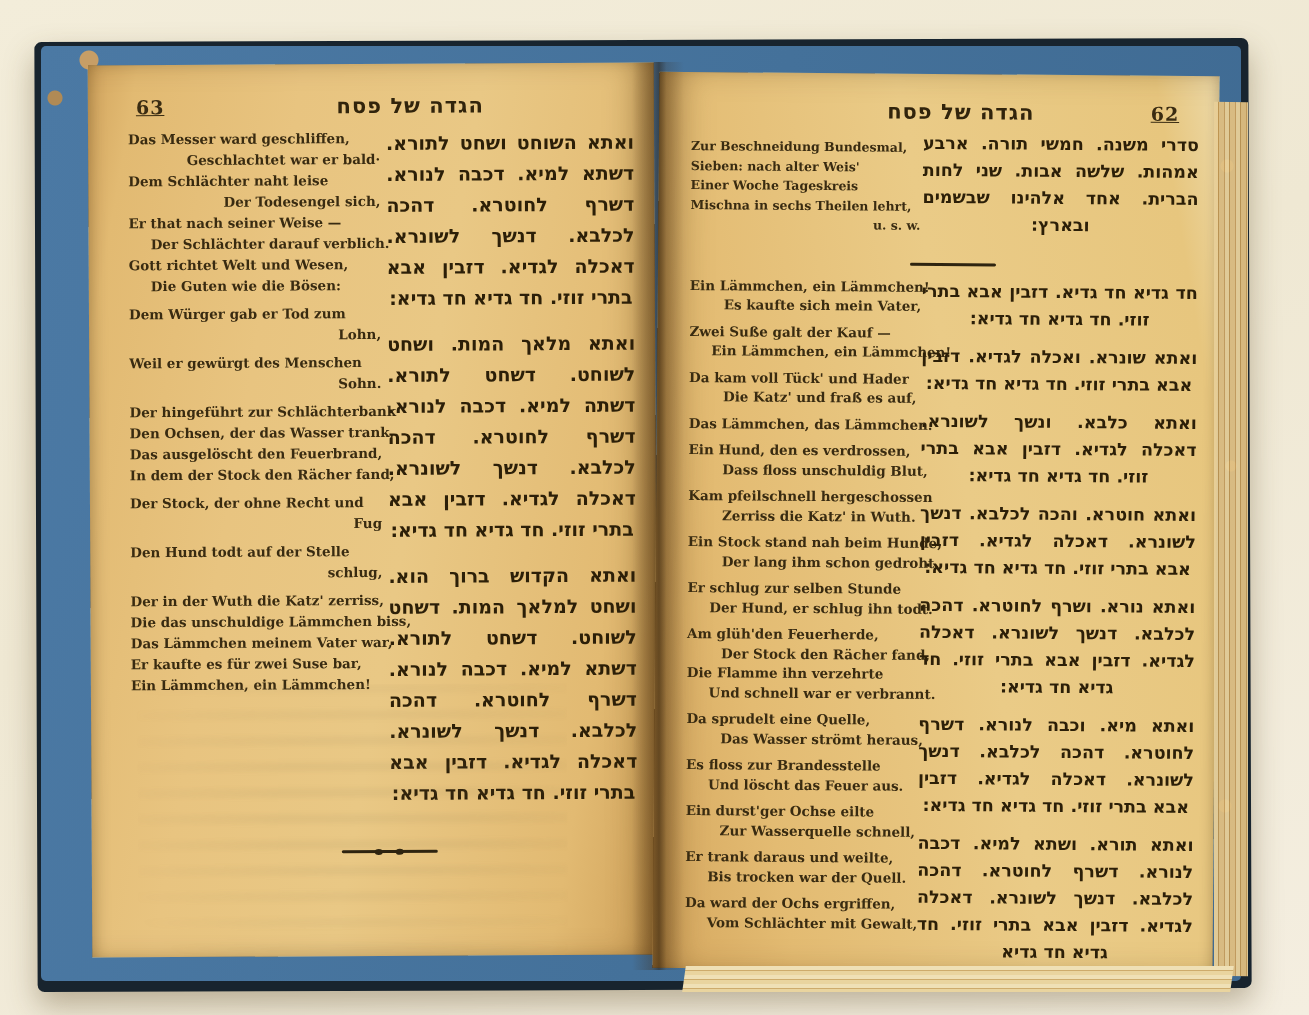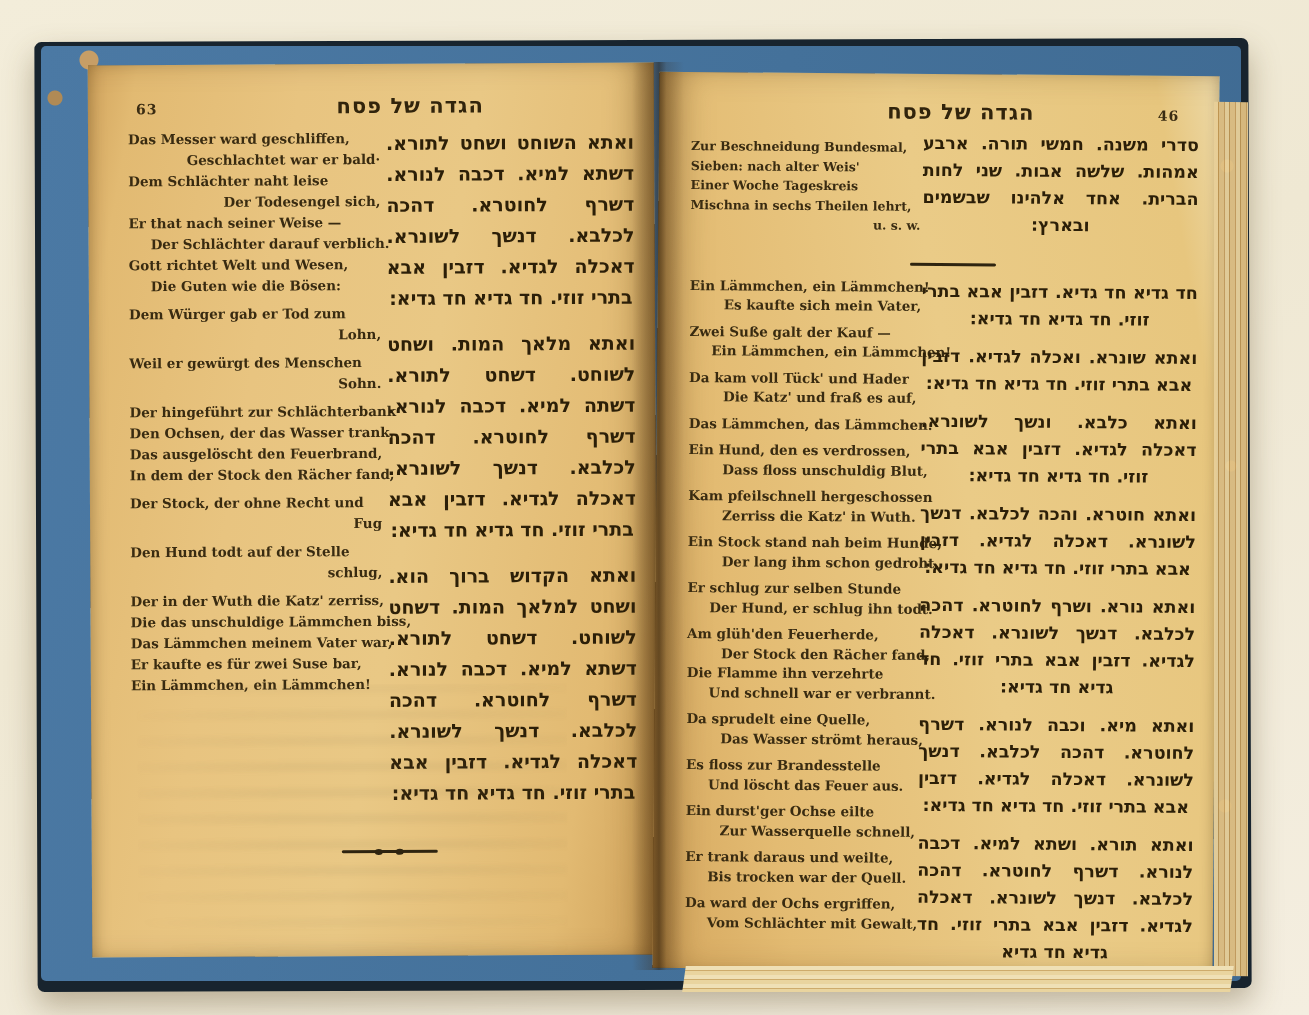--- a/index.html
+++ b/index.html
@@ -53,21 +53,21 @@
     opacity:.95;
   }
   .bottom-edge{
     position:absolute;left:648px;top:926px;width:548px;height:26px;z-index:2;
     transform:skewX(-8deg);
     background:repeating-linear-gradient(180deg,#efe0b6 0 4px,#cdab6c 4px 5px,#e9d49f 5px 9px);
   }
 
   
   .hdr{display:flex;align-items:baseline;}
-  .pagenum{font-size:14px;font-weight:bold;letter-spacing:1px;color:#3a2c12;}
+  .pagenum{font-size:19px;font-weight:bold;letter-spacing:1px;color:#3a2c12;text-decoration:underline;}
   .htitle{
     font-family:"DejaVu Sans", sans-serif;font-weight:bold;font-size:21px;color:#31240c;
     direction:rtl;letter-spacing:1px;
   }
   .page.left .hdr{padding:30px 60px 4px 48px;}
   .page.left .htitle{margin:0 110px 0 auto;}
   .page.right .hdr{padding:26px 40px 2px 40px;}
   .page.right .htitle{margin:0 auto 0 188px;}
   .page.right .pagenum{margin-left:auto;}
 
@@ -193,21 +193,21 @@
             <p class="heb">ואתא הקדוש ברוך הוא. ושחט למלאך המות. דשחט לשוחט. דשחט לתורא. דשתא למיא. דכבה לנורא. דשרף לחוטרא. דהכה לכלבא. דנשך לשונרא. דאכלה לגדיא. דזבין אבא בתרי זוזי. חד גדיא חד גדיא:</p>
           </div>
       </div>
       <div class="divider on-left"></div>
       <div class="ghost"></div>
     </div>
 
     <div class="page right" lang="de">
       <div class="hdr">
         <span class="htitle" lang="he">הגדה של פסח</span>
-        <span class="pagenum">46</span>
+        <span class="pagenum">62</span>
       </div>
 
       <div class="intro">
         <div class="gcol">
 
             <div class="gline l">Zur Beschneidung Bundesmal,</div>
 
             <div class="gline l">Sieben: nach alter Weis'</div>
 
             <div class="gline l">Einer Woche Tageskreis</div>

